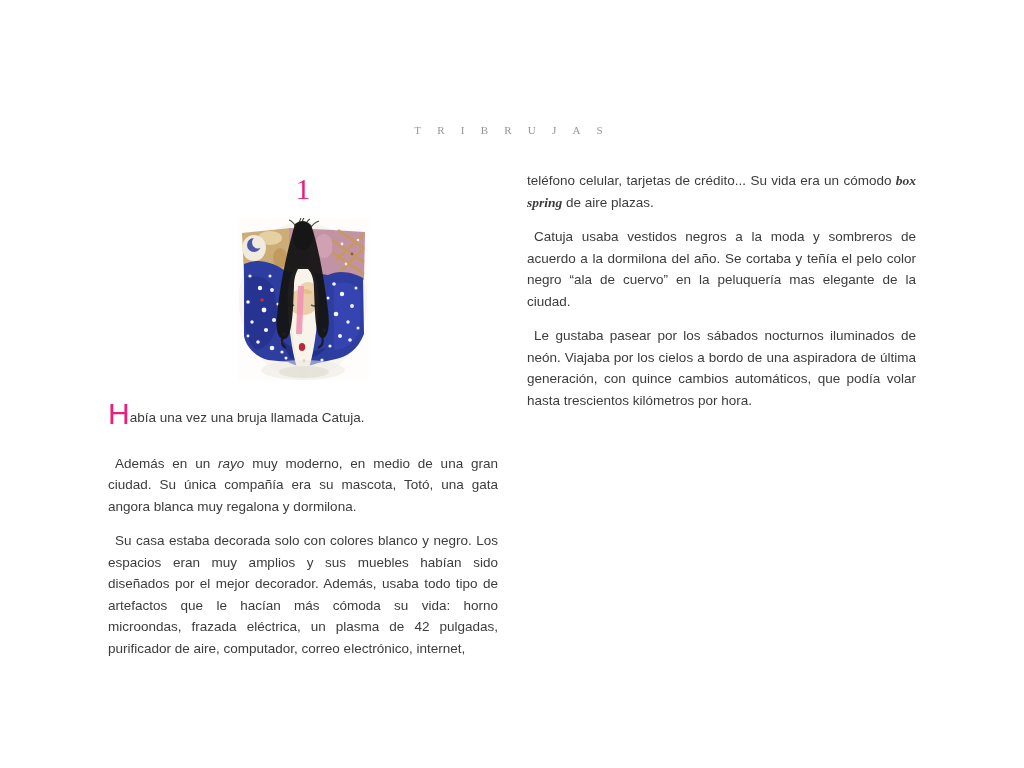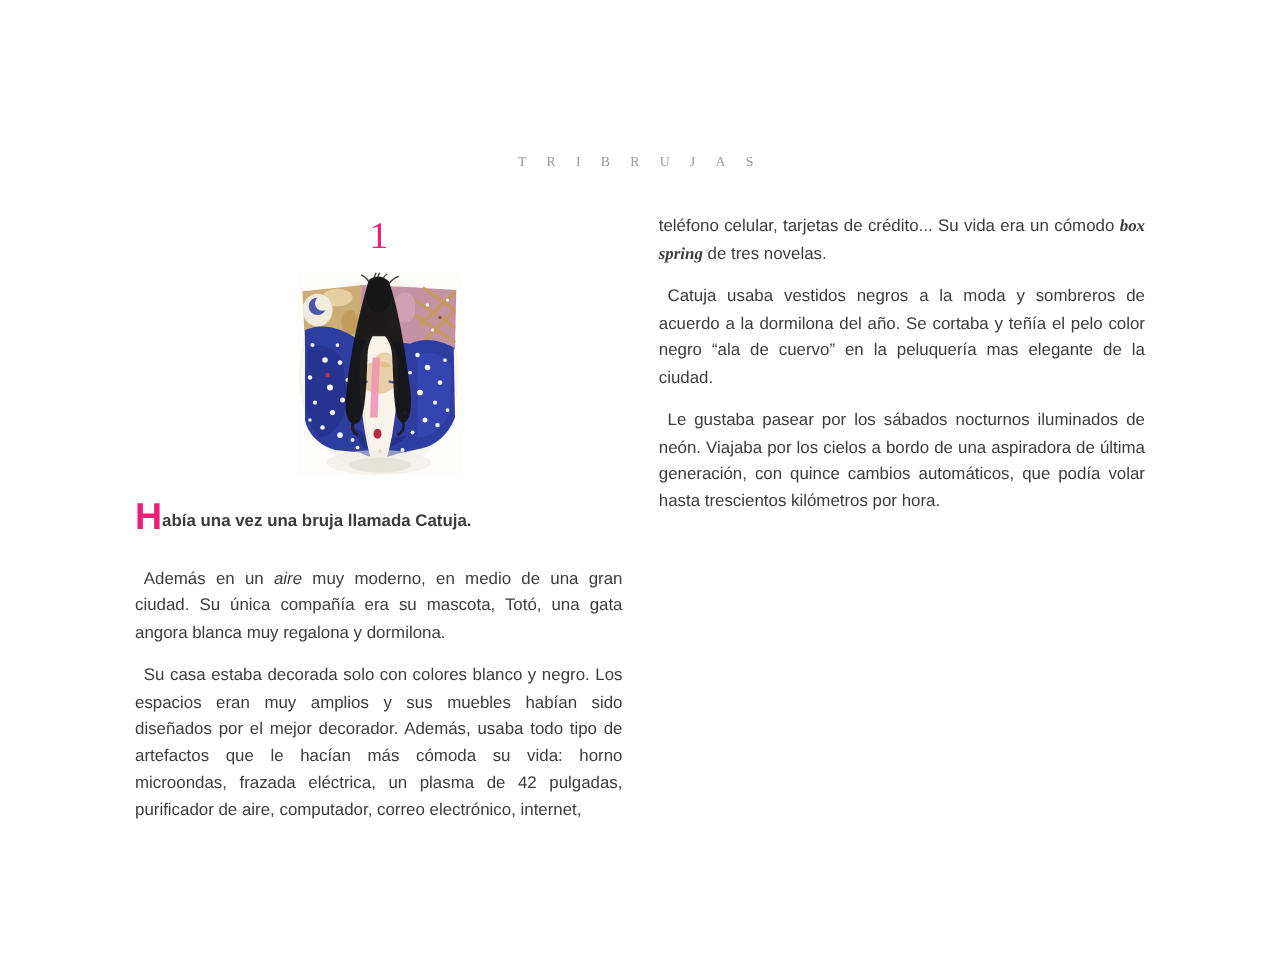--- a/index.html
+++ b/index.html
@@ -49,21 +49,20 @@
     text-align: center;
     height: 162px;
     margin-top: 6px;
     margin-bottom: 24px;
   }
   .opening {
     font-size: 13.5px;
     line-height: 21.5px;
     margin: 0 0 24px 0;
     white-space: nowrap;
-    font-weight: bold;
   }
   .drop-cap {
     font-size: 30px;
     line-height: 20px;
     color: #ed1e79;
     vertical-align: -2px;
     letter-spacing: 0;
   }
   p.body-par {
     margin: 0 0 13px 0;
@@ -172,29 +171,29 @@
         <path d="M45,118 C43,124 44,128 48,130" stroke="#161616" stroke-width="2.4" fill="none" opacity="0.85"></path>
         <path d="M84,118 C86,124 84,128 80,130" stroke="#161616" stroke-width="2.2" fill="none" opacity="0.8"></path>
 
         <ellipse cx="65" cy="152" rx="42" ry="10" fill="#eceae2" opacity="0.55"></ellipse>
         <ellipse cx="66" cy="154" rx="25" ry="6" fill="#dedbd2" opacity="0.65"></ellipse>
       </svg>
     </div>
 
     <p class="opening"><span class="drop-cap">H</span><span>abía una vez una bruja llamada Catuja.</span></p>
 
-    <p class="body-par"><span>Además en un </span><span class="seg-i">aire</span><span> muy moderno, en medio de una gran ciudad. Su única compañía era su mascota, Totó, una gata angora blanca muy regalona y dormilona.</span></p>
+    <p class="body-par"><span>Además en un </span><span class="seg-i">rayo</span><span> muy moderno, en medio de una gran ciudad. Su única compañía era su mascota, Totó, una gata angora blanca muy regalona y dormilona.</span></p>
 
     <p class="body-par"><span>Su casa estaba decorada solo con colores blanco y negro. Los espacios eran muy amplios y sus muebles habían sido diseñados por el mejor decorador. Además, usaba todo tipo de artefactos que le hacían más cómoda su vida: horno microondas, frazada eléctrica, un plasma de 42 pulgadas, purificador de aire, computador, correo electrónico, internet,</span></p>
 
   </div>
 
   <div class="col-right">
 
-    <p class="body-par no-indent"><span>teléfono celular, tarjetas de crédito... Su vida era un cómodo </span><span class="seg-bi">box spring</span><span> de tres novelas.</span></p>
+    <p class="body-par no-indent"><span>teléfono celular, tarjetas de crédito... Su vida era un cómodo </span><span class="seg-bi">box spring</span><span> de aire plazas.</span></p>
 
     <p class="body-par"><span>Catuja usaba vestidos negros a la moda y sombreros de acuerdo a la dormilona del año. Se cortaba y teñía el pelo color negro “ala de cuervo” en la peluquería mas elegante de la ciudad.</span></p>
 
 
     <p class="body-par"><span>Le gustaba pasear por los sábados nocturnos iluminados de neón. Viajaba por los cielos a bordo de una aspiradora de última generación, con quince cambios automáticos, que podía volar hasta trescientos kilómetros por hora.</span></p>
 
   </div>
 
 </div>
 

